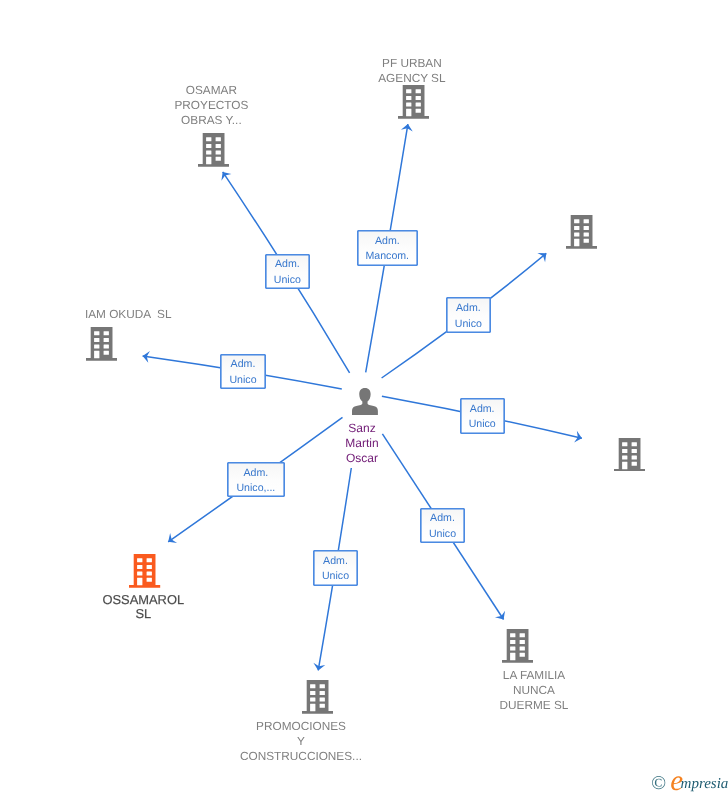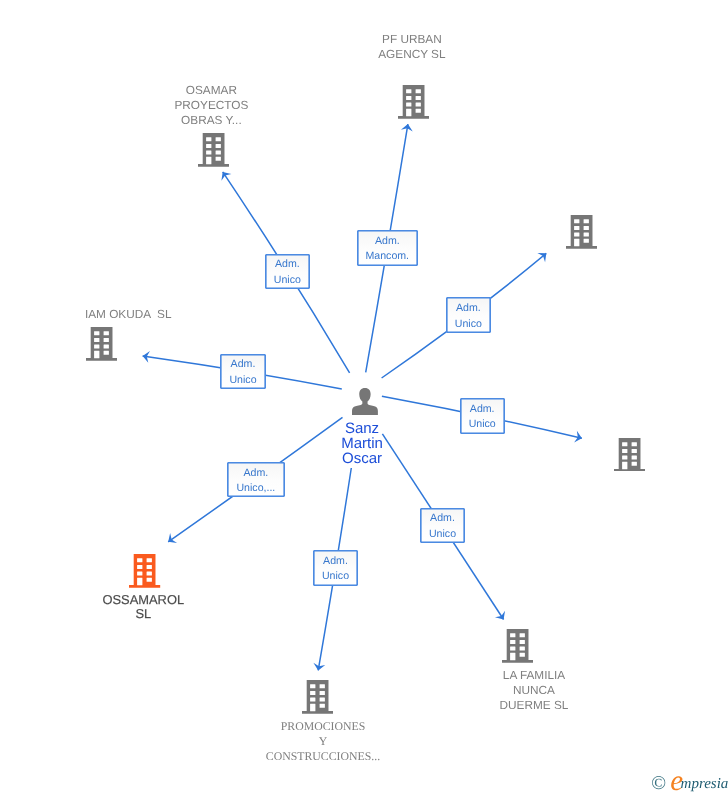--- a/index.html
+++ b/index.html
@@ -6,21 +6,21 @@
   body{width:728px;height:795px;overflow:hidden;position:relative;
        font-family:"Liberation Sans",sans-serif;-webkit-font-smoothing:antialiased;
        text-rendering:geometricPrecision;}
   #stage *{-webkit-font-smoothing:antialiased;}
   #stage{position:absolute;inset:0;width:728px;height:795px;transform:translateZ(0);}
   #edges{position:absolute;left:0;top:0;width:728px;height:795px;}
   .nicon{position:absolute;}
   .nlabel{position:absolute;text-align:center;font-size:11.8px;line-height:15px;
           color:#7f7f7f;white-space:pre;}
   .nlabel.b{font-size:12.9px;line-height:14.4px;color:#404040;-webkit-text-stroke:0.25px #727272;}
-  .nlabel.ctr{font-size:15px;line-height:15.1px;color:#1d4ed8;}
+  .nlabel.ctr{font-size:12px;line-height:15.1px;color:#701a75;}
   .elabel{position:absolute;border:1.5px solid #5a93e4;border-radius:1px;
           box-shadow:inset 0 0 0 0.6px #3f82e0;
           background:linear-gradient(to bottom,#f6f6f6 0%,#fdfdfd 55%,#ffffff 100%);color:#3777cd;font-size:10.6px;line-height:15.4px;padding-top:2.6px;
           text-align:center;white-space:pre;box-sizing:border-box;
           display:flex;align-items:center;justify-content:center;}
   .elabel > span{opacity:0.996;}
   #wm{position:absolute;left:650px;top:772px;height:23px;}
   .wm-c{position:absolute;left:1.2px;top:2.2px;font-family:"Liberation Serif",serif;
         font-size:19.5px;color:#36707f;line-height:19px;}
   .wm-e{position:absolute;left:20.3px;top:-0.5px;font-family:"Liberation Serif",serif;
@@ -84,21 +84,21 @@
         <path fill="#767676" d="M4.7 0 H26.5 V31.0 H31.2 V33.7 H0 V31.0 H4.7 Z"></path>
         <rect x="8.1" y="4.2" width="5.3" height="4" rx="0.3" fill="#fff"></rect>
         <rect x="8.1" y="11" width="5.3" height="4" rx="0.3" fill="#fff"></rect>
         <rect x="8.1" y="17.6" width="5.3" height="4" rx="0.3" fill="#fff"></rect>
         <rect x="8.1" y="23.8" width="5.3" height="7.4" rx="0.3" fill="#fff"></rect>
         <rect x="17.6" y="4.2" width="5.3" height="4" rx="0.3" fill="#fff"></rect>
         <rect x="17.6" y="11" width="5.3" height="4" rx="0.3" fill="#fff"></rect>
         <rect x="17.6" y="17.6" width="5.3" height="4" rx="0.3" fill="#fff"></rect>
         <rect x="17.6" y="23.8" width="5.3" height="4" rx="0.3" fill="#fff"></rect>
       </svg></div>
-    <div class="nlabel" style="width: 200px; left: 311.9px; top: 32px;">PF URBAN
+    <div class="nlabel" style="width: 200px; left: 311.9px; top: 56px;">PF URBAN
 AGENCY SL</div>
     <div class="nicon" style="left: 565.5px; top: 215px;"><svg width="31.2" height="33.6" viewBox="0 0 31.2 33.6">
         <path fill="#767676" d="M4.7 0 H26.5 V31.0 H31.2 V33.7 H0 V31.0 H4.7 Z"></path>
         <rect x="8.1" y="4.2" width="5.3" height="4" rx="0.3" fill="#fff"></rect>
         <rect x="8.1" y="11" width="5.3" height="4" rx="0.3" fill="#fff"></rect>
         <rect x="8.1" y="17.6" width="5.3" height="4" rx="0.3" fill="#fff"></rect>
         <rect x="8.1" y="23.8" width="5.3" height="7.4" rx="0.3" fill="#fff"></rect>
         <rect x="17.6" y="4.2" width="5.3" height="4" rx="0.3" fill="#fff"></rect>
         <rect x="17.6" y="11" width="5.3" height="4" rx="0.3" fill="#fff"></rect>
         <rect x="17.6" y="17.6" width="5.3" height="4" rx="0.3" fill="#fff"></rect>
@@ -158,21 +158,21 @@
         <path fill="#767676" d="M4.7 0 H26.5 V31.0 H31.2 V33.7 H0 V31.0 H4.7 Z"></path>
         <rect x="8.1" y="4.2" width="5.3" height="4" rx="0.3" fill="#fff"></rect>
         <rect x="8.1" y="11" width="5.3" height="4" rx="0.3" fill="#fff"></rect>
         <rect x="8.1" y="17.6" width="5.3" height="4" rx="0.3" fill="#fff"></rect>
         <rect x="8.1" y="23.8" width="5.3" height="7.4" rx="0.3" fill="#fff"></rect>
         <rect x="17.6" y="4.2" width="5.3" height="4" rx="0.3" fill="#fff"></rect>
         <rect x="17.6" y="11" width="5.3" height="4" rx="0.3" fill="#fff"></rect>
         <rect x="17.6" y="17.6" width="5.3" height="4" rx="0.3" fill="#fff"></rect>
         <rect x="17.6" y="23.8" width="5.3" height="4" rx="0.3" fill="#fff"></rect>
       </svg></div>
-    <div class="nlabel" style="width: 200px; left: 223px; top: 718.6px; font-family: Liberation Serif, serif;">PROMOCIONES
+    <div class="nlabel" style="width: 200px; left: 201px; top: 718.6px;">PROMOCIONES
 Y
 CONSTRUCCIONES...</div>
     <div class="nicon" style="left: 351.75px; top: 387.7px;"><svg width="25.9" height="27.1" viewBox="0 0 25.9 27.1">
         <path fill="#767676" d="M12.95 0 C9.1 0 7.25 2.45 7.25 6.3 C7.25 9.55 8.6 12.35 10.35 13.6 L10.35 15.6 C10.35 16.5 9.35 17.0 7.6 17.35 C4.3 18.0 2.0 18.55 1.15 19.6 C0.35 20.55 0.1 21.6 0.0 23.0 L0.0 27.1 L25.9 27.1 L25.9 23.0 C25.8 21.6 25.55 20.55 24.75 19.6 C23.9 18.55 21.6 18.0 18.3 17.35 C16.55 17.0 15.55 16.5 15.55 15.6 L15.55 13.6 C17.3 12.35 18.65 9.55 18.65 6.3 C18.65 2.45 16.8 0 12.95 0 Z"></path>
       </svg></div>
     <div class="nlabel ctr" style="width: 200px; left: 262px; top: 421px;">Sanz
 Martin
 Oscar</div>
     <div id="wm">
       <span class="wm-c">©</span>

